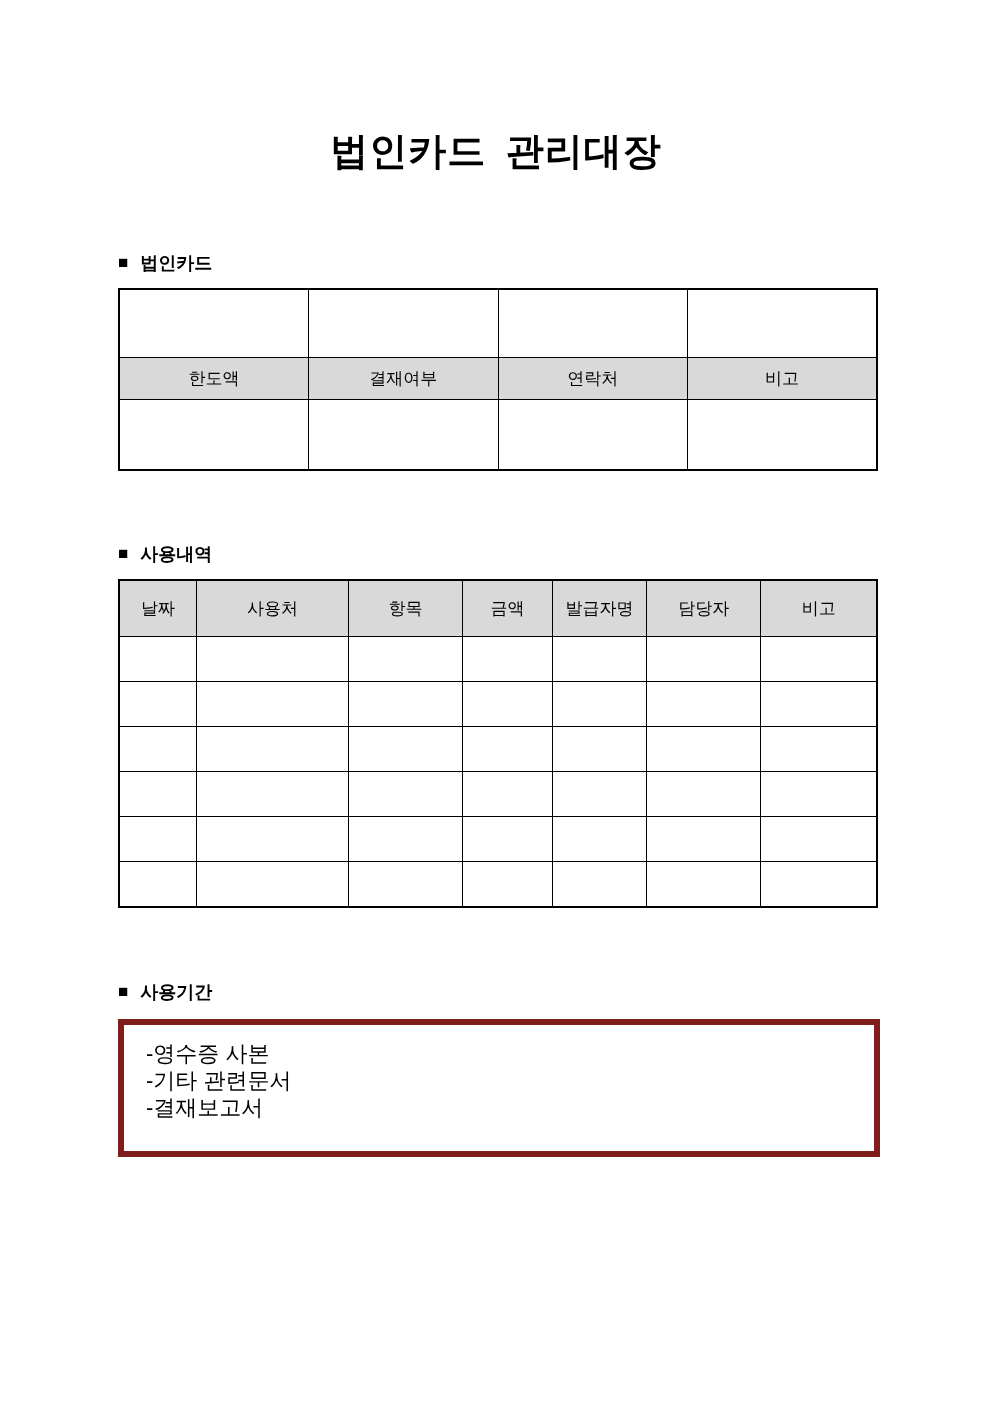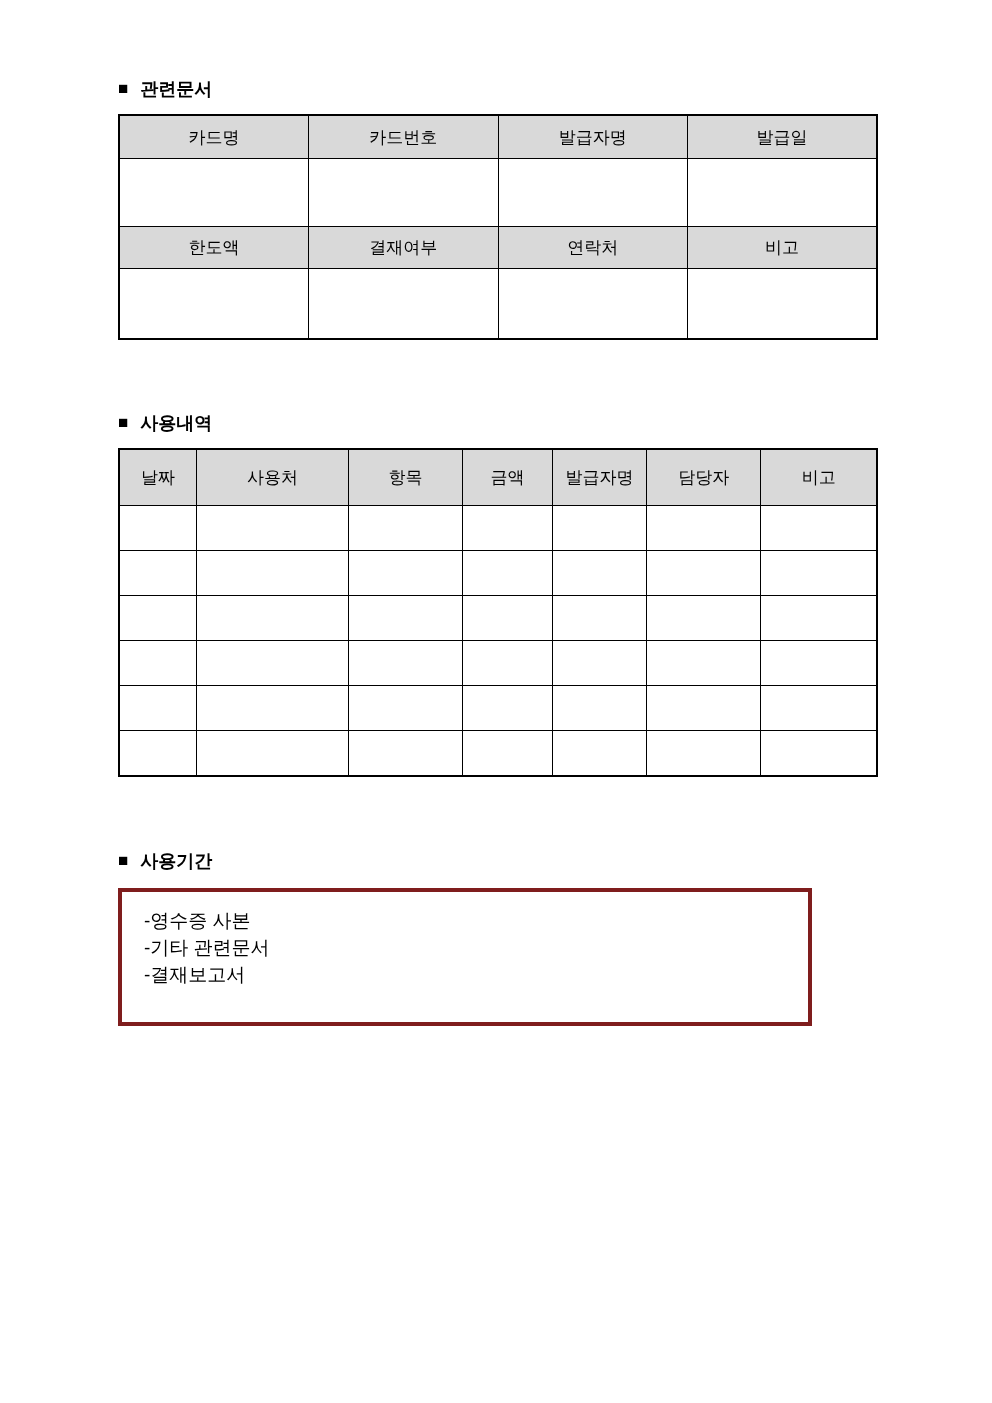--- a/index.html
+++ b/index.html
@@ -67,55 +67,50 @@
   .t1-val2 td { height: 69px; }
 
   
   .t2-hd td { height: 55px; margin-left: 40px; }
   .t2-row td { height: 44px; }
 
   .attach-box {
     box-sizing: border-box;
     margin-left: 118px;
     margin-top: 16px;
-    width: 694px;
+    width: 762px;
     height: 138px;
-    border: 4px solid #7f1d1d;
+    border: 6px solid #7f1d1d;
     padding: 15px 20px 0 22px;
-    font-size: 19px;
+    font-size: 22px;
     line-height: 27px;
     color: #000000;
   }
   .attach-line { white-space: pre; }
 </style>
 </head>
 <body>
 
 <div class="page">
 
+  <h1 class="doc-title">법인카드 관리대장</h1>
 
   <div class="section-heading sec-basic">
     <span class="marker">■</span>
-    <span>관련문서</span>
+    <span>법인카드</span>
   </div>
 
   <table class="form-table">
     <colgroup>
       <col style="width:25%">
         <col style="width:25%">
         <col style="width:25%">
         <col style="width:25%">
     </colgroup>
     <tbody>
-      <tr class="t1-hd1">
-        <td class="hd">카드명</td>
-        <td class="hd">카드번호</td>
-        <td class="hd">발급자명</td>
-        <td class="hd">발급일</td>
-      </tr>
       <tr class="t1-val1">
         <td></td>
         <td></td>
         <td></td>
         <td></td>
       </tr>
       <tr class="t1-hd2">
         <td class="hd">한도액</td>
         <td class="hd">결재여부</td>
         <td class="hd">연락처</td>

